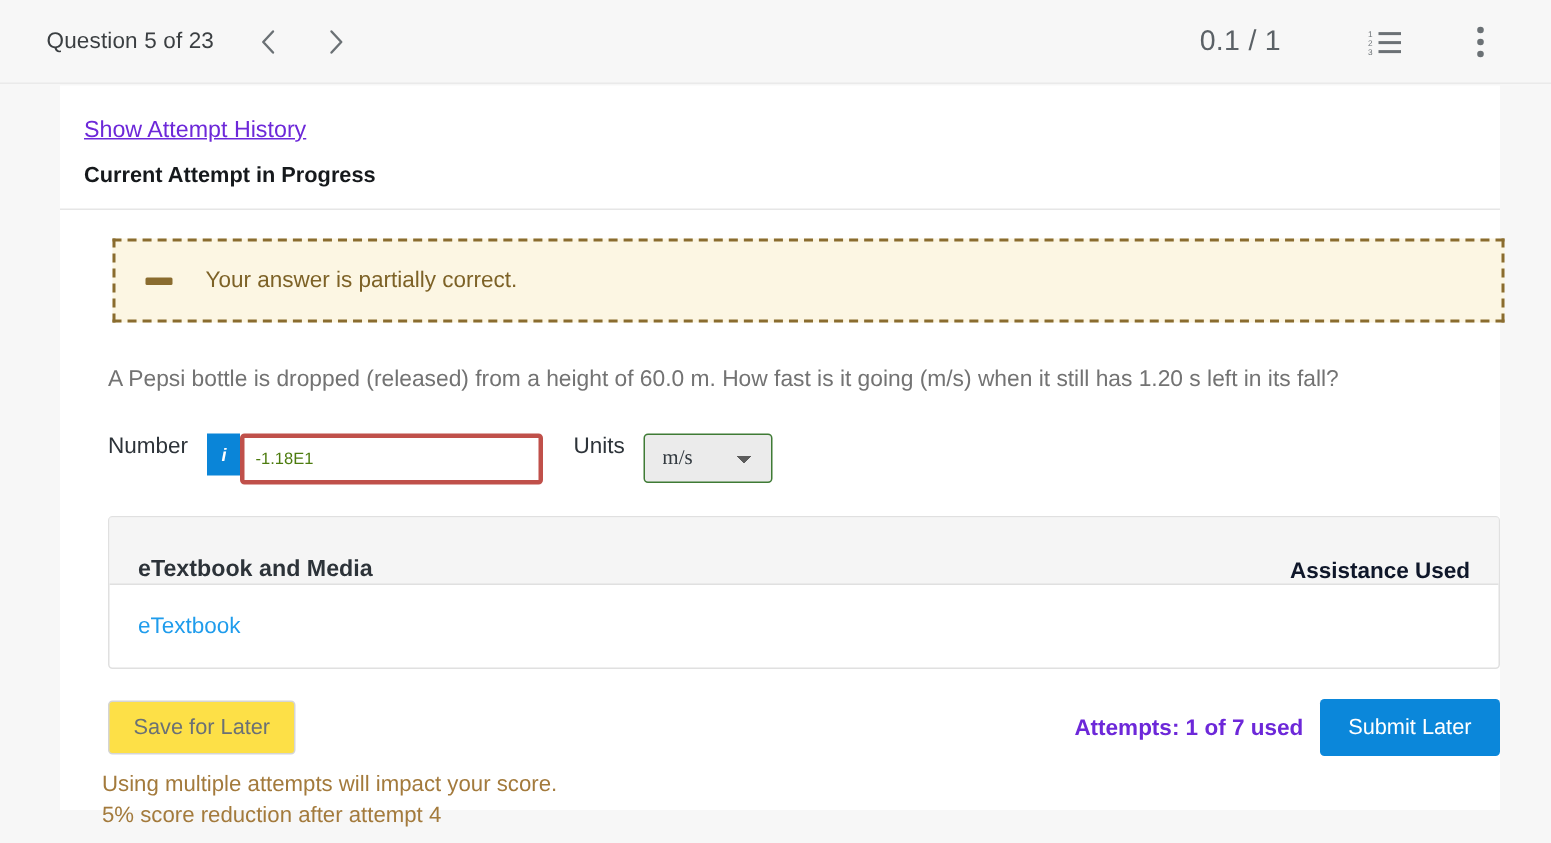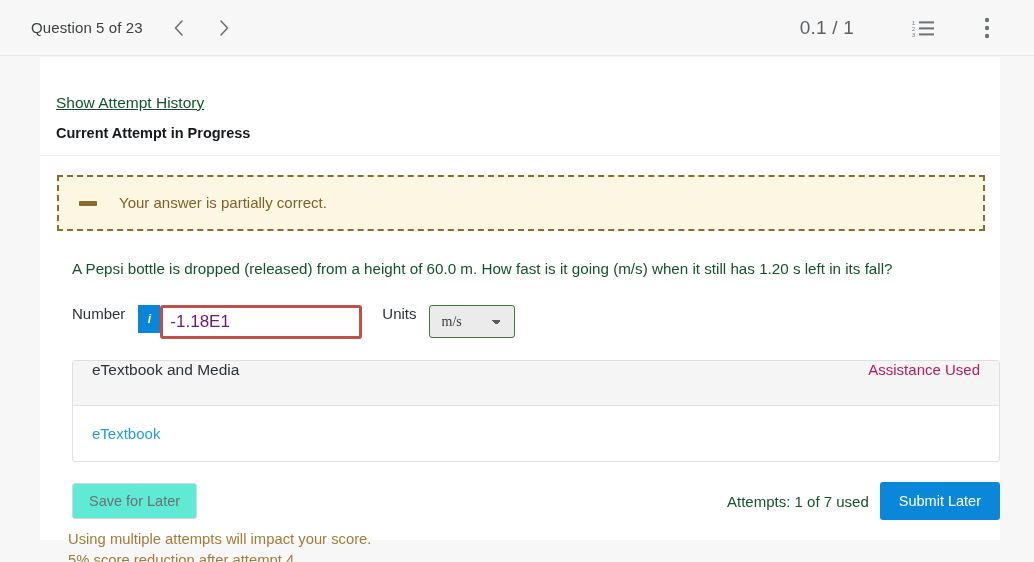--- a/index.html
+++ b/index.html
@@ -92,23 +92,23 @@
     display: inline-block;
     margin-left: 0px;
     font-size: 15px;
     color: #2196e8;
     text-decoration: none;
     cursor: pointer;
     line-height: 19px;
   }
   .attempt-history {
     display: inline-block;
-    margin-top: 24px;
+    margin-top: 8px;
     font-size: 15.5px;
-    color: #14532d;
+    color: #6d28d9;
     text-decoration: underline;
     cursor: pointer;
     line-height: 19px;
   }
   .current-attempt {
     margin-top: 12px;
     font-size: 14.5px;
     font-weight: bold;
     color: #16191c;
     line-height: 18px;
@@ -118,21 +118,21 @@
     height: 1px;
     background: #e6e6e6;
     width: 960px;
     margin-left: -16px;
   }
   .card-inner { padding: 0 16px; }
 
   
   .alert {
     margin-top: 19px;
-    margin-left: 1px;
+    margin-left: 19px;
     width: 928px;
     height: 56px;
     box-sizing: border-box;
     background: #fcf6e3;
     border: 2px dashed #8a6c2f;
     display: flex;
     align-items: center;
     padding-left: 20px;
   }
   .alert-icon {
@@ -147,21 +147,21 @@
     font-size: 15px;
     color: #7d6227;
     line-height: 20px;
   }
 
   
   .question {
     margin-top: 28px;
     margin-left: 16px;
     font-size: 15.2px;
-    color: #14532d;
+    color: #737373;
     line-height: 20px;
   }
 
   
   .answer-row {
     margin-top: 26px;
     margin-left: 16px;
     display: flex;
     align-items: flex-start;
   }
@@ -192,23 +192,23 @@
     box-sizing: border-box;
     display: flex;
     align-items: center;
     background: #fff;
   }
   .num-input-wrap input {
     border: none;
     outline: none;
     width: 182px;
     height: 26px;
-    font-size: 17px;
+    font-size: 11px;
     font-family: "Liberation Sans", sans-serif;
-    color: #701a75;
+    color: #4d7c0f;
     padding: 0 6px;
     background: transparent;
   }
   .lbl-units {
     margin-left: 20px;
     font-size: 15px;
     color: #2d3339;
   }
   .units-select {
     margin-left: 12px;
@@ -239,31 +239,32 @@
     border: 1px solid #e0e0e0;
     border-radius: 3px;
     box-sizing: border-box;
     background: #fff;
   }
   .panel-head {
     height: 44px;
     background: #f5f5f5;
     border-bottom: 1px solid #e0e0e0;
     display: flex;
-    align-items: flex-start;
+    align-items: flex-end;
     padding: 0 19px;
+    font-weight: bold;
   }
   .panel-title {
     font-size: 15.5px;
     color: #2d3339;
   }
   .panel-assist {
     margin-left: auto;
     font-size: 15px;
-    color: #be185d;
+    color: #0f172a;
   }
   .panel-body {
     height: 55px;
     display: flex;
     align-items: center;
     padding: 0 19px;
     text-align: right;
   }
   .etextbook-link {
     font-size: 15px;
@@ -276,37 +277,37 @@
   .actions {
     margin-top: 20px;
     margin-left: 16px;
     width: 928px;
     display: flex;
     align-items: center;
   }
   .btn-save {
     height: 36px;
     padding: 0 16px;
-    background: #5eead4;
+    background: #fde047;
     border: 1px solid #d5d5d5;
     border-radius: 3px;
     font-family: "Liberation Sans", sans-serif;
     font-size: 14.5px;
     color: #6b7175;
     cursor: pointer;
   }
   .actions-right {
     margin-left: auto;
     display: flex;
     align-items: center;
   }
   .attempts-text {
     font-size: 15px;
-    font-weight: normal;
-    color: #14532d;
+    font-weight: bold;
+    color: #6d28d9;
     white-space: nowrap;
   }
   .btn-submit {
     margin-left: 11px;
     height: 38px;
     padding: 0 19px;
     background: #0b87da;
     border: none;
     border-radius: 3px;
     font-family: "Liberation Sans", sans-serif;

